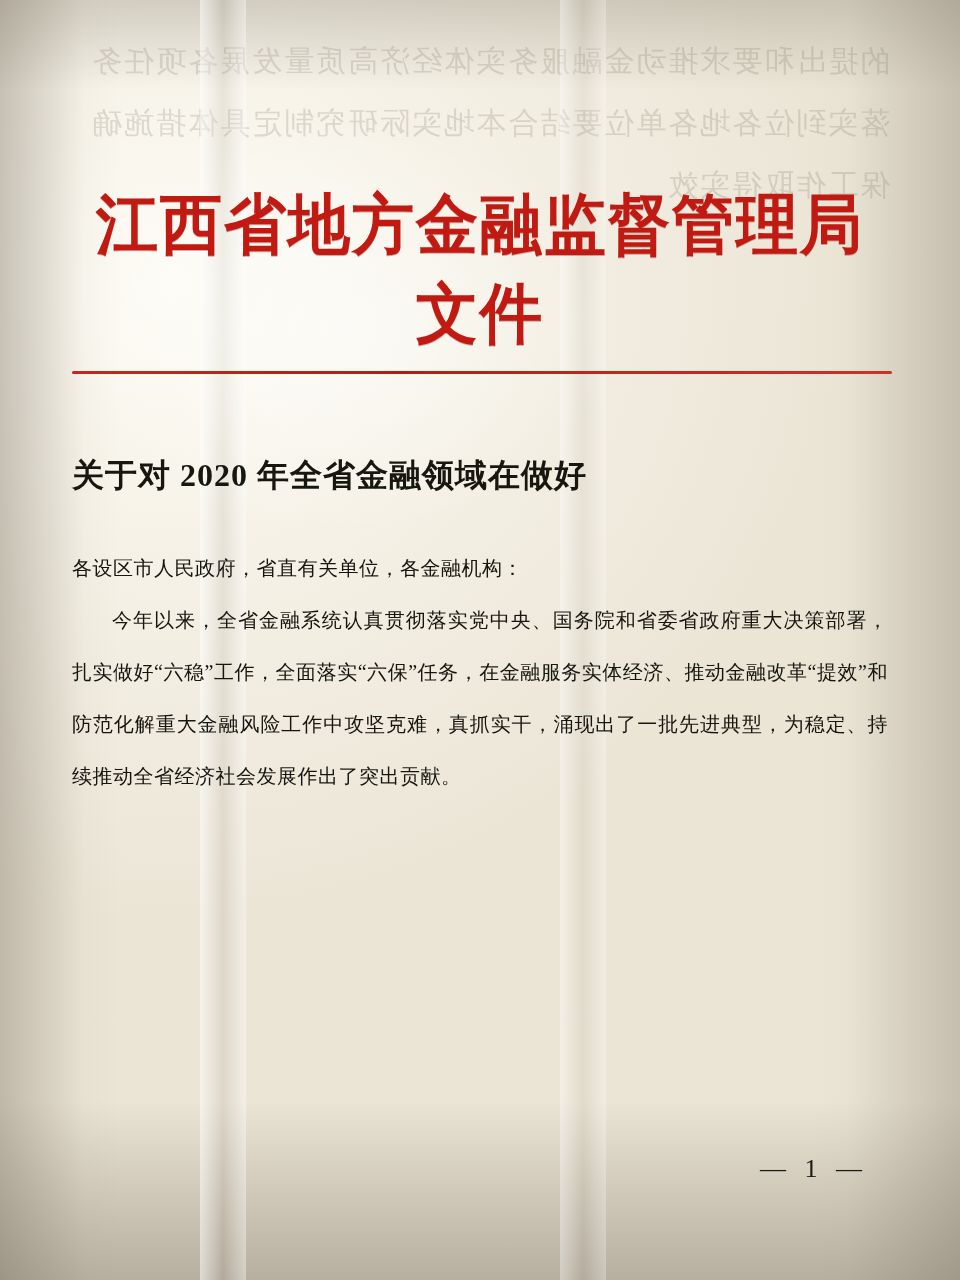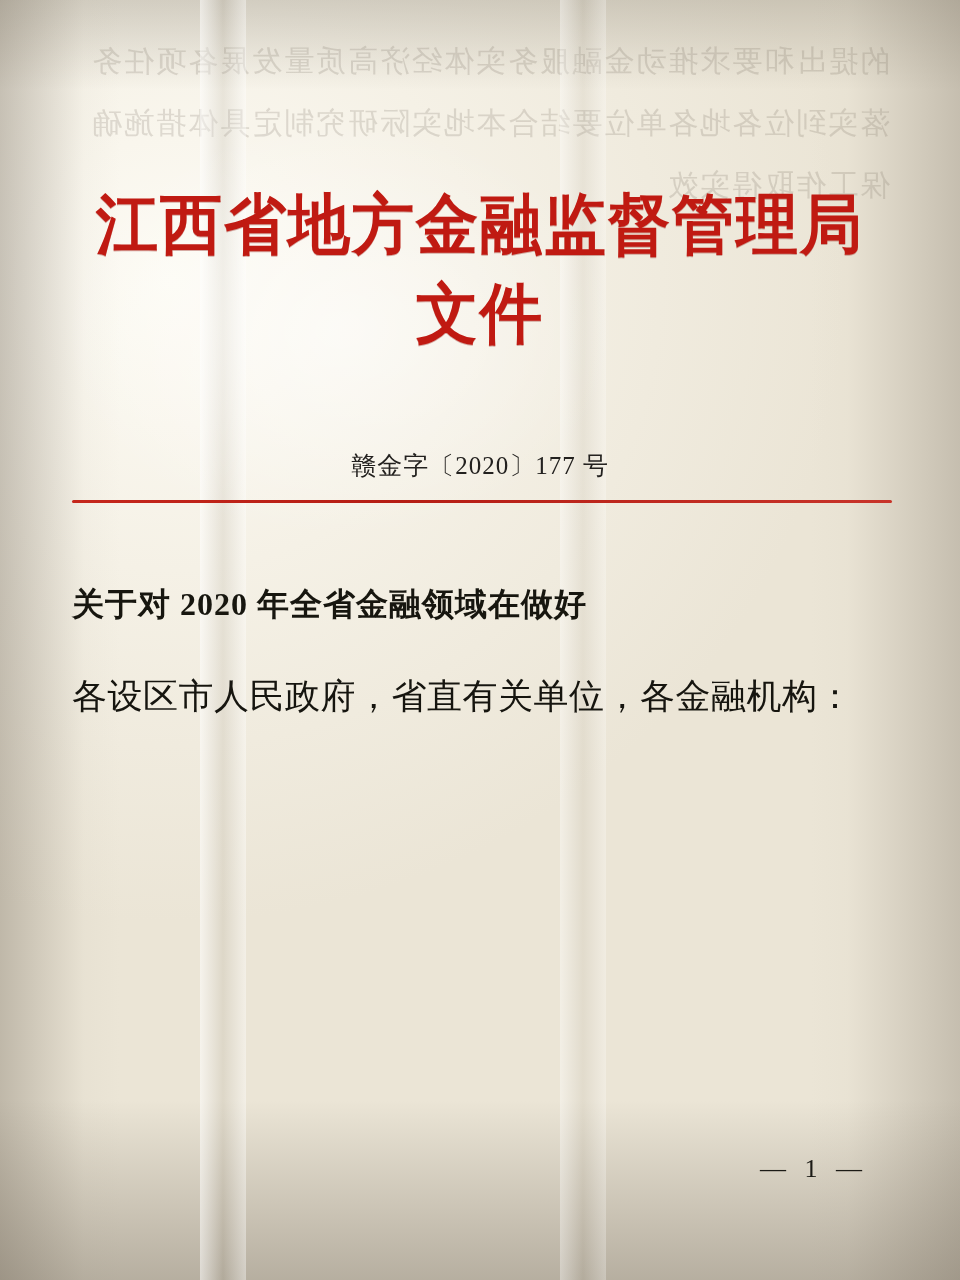--- a/index.html
+++ b/index.html
@@ -106,21 +106,21 @@
     font-size: 32px;
     font-weight: bold;
     line-height: 54px;
     letter-spacing: 1px;
     color: #17160f;
   }
   .title .ln { display: block; }
 
   .body {
     margin-top: 40px;
-    font-size: 35px;
+    font-size: 20px;
     line-height: 52px;
     letter-spacing: 0.5px;
     color: #16150f;
     text-align: justify;
     font-family: Liberation Serif, serif;
   }
   .body p { margin: 0; }
   .body p.indent { text-indent: 2em; }
 
   .pagefoot {
@@ -145,27 +145,27 @@
   <div class="shade-right"></div>
   <div class="shade-bottom"></div>
   <div class="fold f1"></div>
   <div class="fold f2"></div>
   <div class="glare"></div>
 
   <div class="content">
 
     <div class="masthead">江西省地方金融监督管理局文件</div>
 
-    <div class="docnum">赣金字〔2020〕177 号</div>
     <div class="redline"></div>
 
     <div class="title">
       <span class="ln">关于对 2020 年全省金融领域在做好</span>
     </div>
 
     <div class="body">
       <p>各设区市人民政府，省直有关单位，各金融机构：</p>
+      <p class="indent">今年以来，全省金融系统认真贯彻落实党中央、国务院和省委省政府重大决策部署，扎实做好“六稳”工作，全面落实“六保”任务，在金融服务实体经济、推动金融改革“提效”和防范化解重大金融风险工作中攻坚克难，真抓实干，涌现出了一批先进典型，为稳定、持续推动全省经济社会发展作出了突出贡献。</p>
     </div>
 
   </div>
 
   <div class="pagefoot">— 1 —</div>
 </div>
 
 </body></html>

